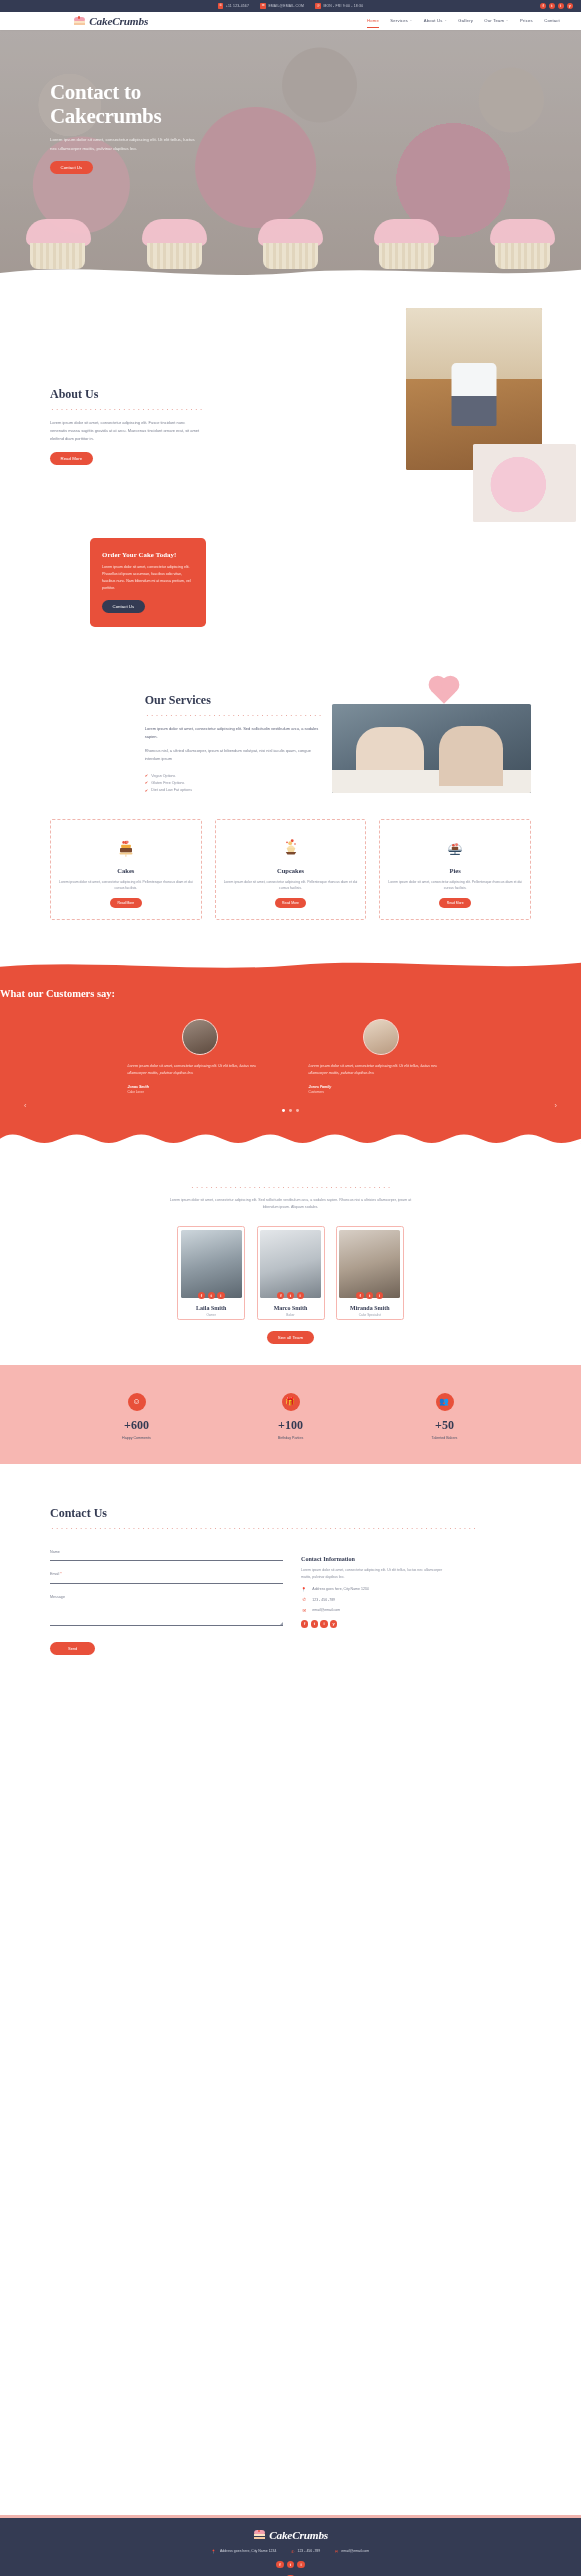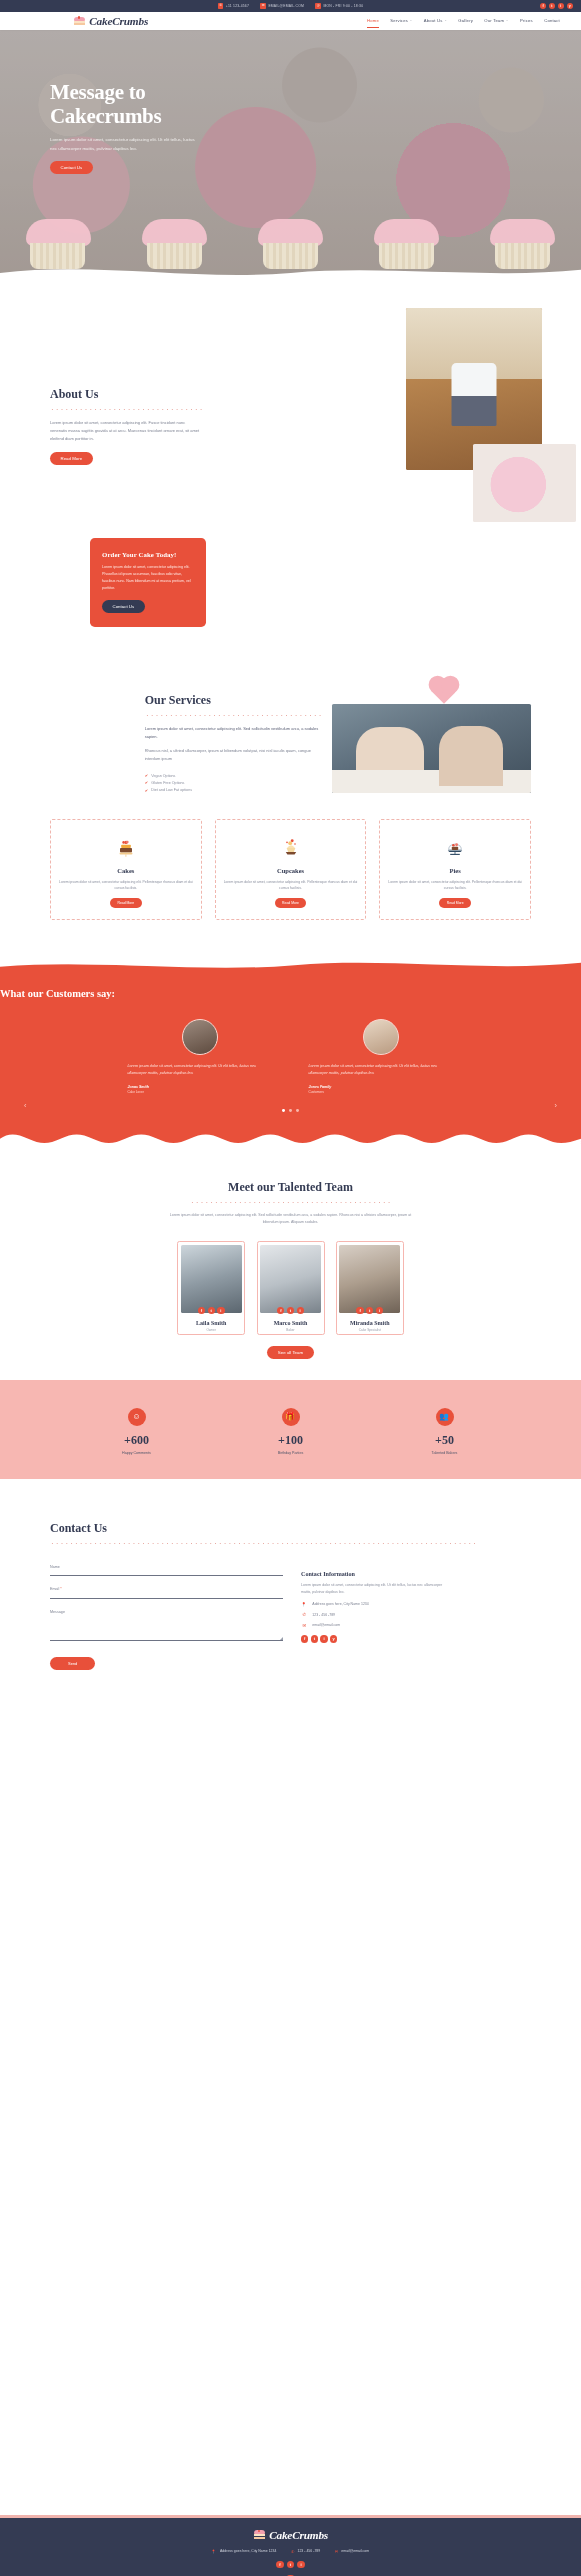--- a/index.html
+++ b/index.html
@@ -418,21 +418,21 @@
         <span class="base"></span>
       </div>
     <div class="cupcake">
         <span class="frost"></span>
         <span class="base"></span>
       </div>
   </div>
   <div class="hero-overlay"></div>
   <div class="hero-inner">
     <h1>
-      <span>Message to</span><br>
+      <span>Contact to</span><br>
       <span>Cakecrumbs</span>
     </h1>
     <p>Lorem ipsum dolor sit amet, consectetur adipiscing elit. Ut elit tellus, luctus nec ullamcorper mattis, pulvinar dapibus leo.</p>
     <button class="btn">Contact Us</button>
   </div>
   <svg class="hero-wave" viewBox="0 0 720 26" preserveAspectRatio="none">
     <path d="M0,16 C120,2 240,26 360,16 C480,6 600,24 720,12 L720,26 L0,26 Z" fill="#ffffff"></path>
     <path d="M0,20 C150,8 300,28 450,18 C560,11 640,22 720,17 L720,26 L0,26 Z" fill="#ffffff" opacity=".65"></path>
   </svg>
 </div>
@@ -566,21 +566,20 @@
     <i class="on"></i>
     <i></i>
     <i></i>
   </div>
   <svg class="wave-bottom" viewBox="0 0 720 14" preserveAspectRatio="none">
     <path d="M0,14 L720,14 L720,7 C700,14 690,14 675,7 C660,0 650,0 635,7 C620,14 610,14 595,7 C580,0 570,0 555,7 C540,14 530,14 515,7 C500,0 490,0 475,7 C460,14 450,14 435,7 C420,0 410,0 395,7 C380,14 370,14 355,7 C340,0 330,0 315,7 C300,14 290,14 275,7 C260,0 250,0 235,7 C220,14 210,14 195,7 C180,0 170,0 155,7 C140,14 130,14 115,7 C100,0 90,0 75,7 C60,14 50,14 35,7 C20,0 10,0 0,7 Z" fill="#ffffff"></path>
   </svg>
 </div>
 
 <div class="sec team">
-  <div class="h2">Meet our Talented Team</div>
   <div class="dots"></div>
   <div class="team-lead">Lorem ipsum dolor sit amet, consectetur adipiscing elit. Sed sollicitudin vestibulum arcu, a sodales sapien. Rhoncus nisi a ultricies ullamcorper, ipsum at bibendum ipsum. Aliquam sodales.</div>
   <div class="team-row">
     <div class="tm">
       <div class="tm-img"></div>
       <div class="tm-socials">
         <span>f</span>
         <span>t</span>
         <span>i</span>
       </div>

